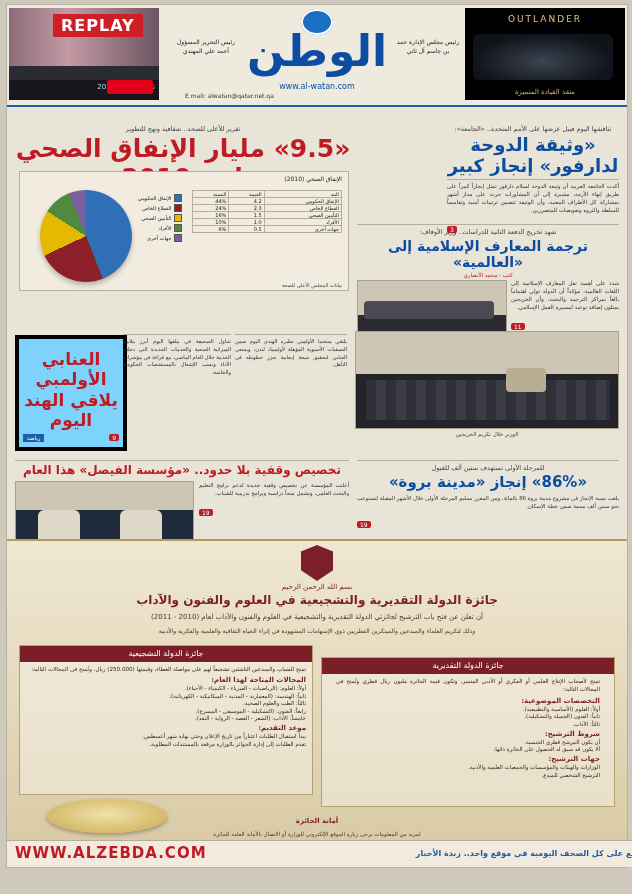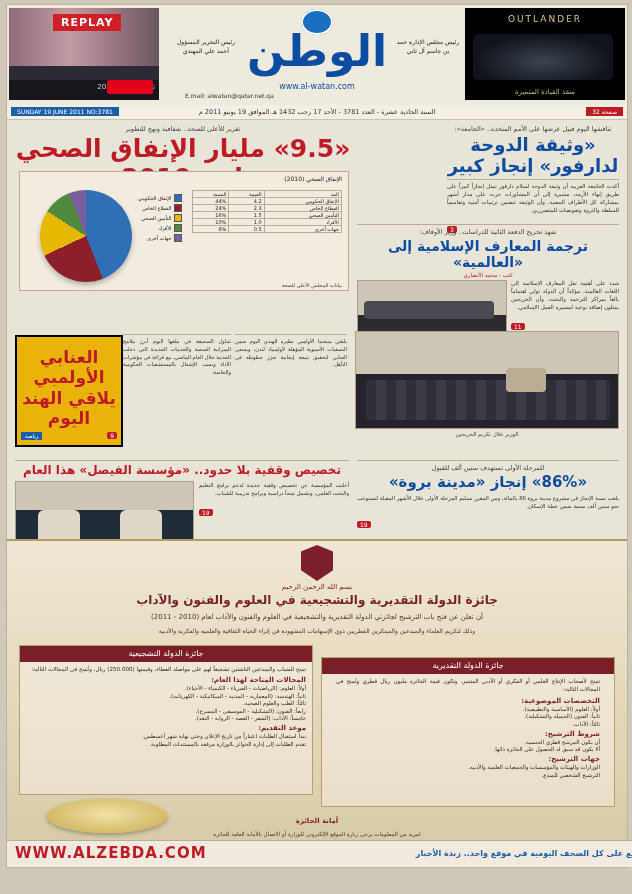--- a/index.html
+++ b/index.html
@@ -4,21 +4,21 @@
 <style>
   html,body{margin:0;padding:0;background:#6b6b6b;}
   body{font-family:"DejaVu Sans","Liberation Sans",sans-serif;}
   .page{position:relative;width:632px;height:894px;background:#cfc9bc;overflow:hidden;}
   .paper{position:absolute;left:6px;top:4px;width:620px;height:862px;background:#e9e4d8;border:1px solid #b9b2a2;}
 
   
   .masthead{position:absolute;left:0;top:0;width:620px;height:100px;background:#efeade;border-bottom:2px solid #1b5fa8;}
   .ad-left{position:absolute;left:2px;top:3px;width:150px;height:92px;background:#2b2b33;overflow:hidden;}
   .ad-left .strip{position:absolute;left:0;top:0;width:150px;height:58px;background:linear-gradient(90deg,#8e6b7a,#c49aa4 40%,#6b5560);}
-  .ad-left .rep{position:absolute;left:44px;top:6px;background:#cf1f26;color:#fff;font-size:11px;font-weight:bold;padding:2px 8px;letter-spacing:1px;}
+  .ad-left .rep{position:absolute;left:44px;top:6px;background:#cf1f26;color:#fff;font-size:16px;font-weight:bold;padding:2px 8px;letter-spacing:1px;}
   .ad-left .blk{position:absolute;left:0;bottom:0;width:150px;height:20px;background:#16161c;color:#cfd3da;font-size:7px;padding:3px 4px;box-sizing:border-box;}
   .ad-left .vod{position:absolute;right:6px;bottom:6px;width:46px;height:14px;background:#e2001a;border-radius:2px;}
   .ad-right{position:absolute;right:2px;top:3px;width:160px;height:92px;background:#000000;overflow:hidden;color:#cbb27a;}
   .ad-right .car{position:absolute;left:8px;top:26px;width:140px;height:46px;background:radial-gradient(ellipse at 50% 60%,#3b4450,#10131a 70%);border-radius:6px;}
   .ad-right .ttl{position:absolute;left:0;top:6px;width:160px;text-align:center;font-size:9px;color:#d9c489;letter-spacing:2px;}
   .ad-right .sub{position:absolute;left:0;bottom:4px;width:160px;text-align:center;font-size:7px;color:#cbb27a;}
   .logo{position:absolute;left:160px;top:2px;width:300px;height:94px;text-align:center;}
   .logo .globe{position:absolute;left:50%;top:2px;margin-left:-16px;width:32px;height:26px;border-radius:50%;background:#1b6fc1;box-shadow:inset 0 0 0 2px #fff;}
   .logo .arname{position:absolute;left:0;top:18px;width:300px;font-size:44px;color:#0c4da2;font-weight:bold;letter-spacing:-2px;font-family:"DejaVu Sans",sans-serif;}
   .logo .site{position:absolute;left:0;bottom:10px;width:300px;font-size:8px;color:#0c4da2;}
@@ -45,21 +45,21 @@
   
   .chartbox{position:absolute;background:#f1ecdf;border:1px solid #b6ae9c;}
   .pie{position:absolute;border-radius:50%;}
   .legend{position:absolute;font-size:5px;color:#222;}
   .legend div{display:flex;align-items:center;gap:3px;margin-bottom:2px;}
   .sw{width:6px;height:6px;display:inline-block;border:1px solid #555;}
   .table-mini{position:absolute;font-size:5px;color:#222;border-collapse:collapse;}
   .table-mini td{border:1px solid #b6ae9c;padding:0 2px;}
 
   
-  .promo{position:absolute;border:2px solid #000000;background:#eab308;}
+  .promo{position:absolute;border:4px solid #000000;background:#7dd3fc;}
   .promo .t{color:#bf1b24;font-weight:bold;text-align:center;}
 
   
   .bigad{position:absolute;left:0;bottom:26px;width:620px;height:300px;background:
      linear-gradient(180deg,#efe7d2,#e3d7b9 60%,#d9cba6);border-top:2px solid #b09a5e;}
   .bigad .crest{position:absolute;left:50%;top:4px;margin-left:-16px;width:32px;height:36px;background:#7b1f2b;clip-path:polygon(50% 0,100% 18%,100% 70%,50% 100%,0 70%,0 18%);}
   .bigad .hd{position:absolute;left:0;top:42px;width:620px;text-align:center;color:#7a1f27;font-weight:bold;}
   .bigad .sub{position:absolute;left:0;top:62px;width:620px;text-align:center;font-size:7px;color:#4a3b24;}
   .panel{position:absolute;background:rgba(255,255,255,.35);border:1px solid #b5a273;}
   .panel .ph{position:absolute;left:0;top:0;width:100%;height:16px;background:#7a1f27;color:#fff;font-size:8px;font-weight:normal;text-align:center;line-height:16px;}
@@ -96,25 +96,20 @@
       <div class="mail">E.mail: alwatan@qatar.net.qa</div>
     </div>
 
     <div class="ad-right">
       <div class="ttl">OUTLANDER</div>
       <div class="car"></div>
       <div class="sub">منقذ القيادة المتميزة</div>
     </div>
   </div>
 
-  <div class="datebar">
-    <div class="r">صفحة 32</div>
-    <div class="c">السنة الحادية عشرة - العدد 3781 - الأحد 17 رجب 1432 هـ الموافق 19 يونيو 2011 م</div>
-    <div class="l">SUNDAY 19 JUNE 2011 NO:3781</div>
-  </div>
 
   <div class="col" style="left:8px;top:120px;width:336px;height:200px;">
     <div class="kicker">تقرير للأعلى للصحة.. شفافية ونهج للتطوير</div>
     <div class="hl red" style="font-size:25px;margin-top:2px;">«9.5» مليار الإنفاق الصحي عام «2010»</div>
 
     <div class="chartbox" style="left:4px;top:46px;width:328px;height:118px;">
       <div style="position:absolute;right:6px;top:3px;font-size:6px;color:#222;">الإنفاق الصحي (2010)</div>
 
       <div class="pie" style="left:20px;top:18px;width:92px;height:92px;
            background:conic-gradient(#2f6fb5 0 44%, #8c1f28 44% 68%, #e6b800 68% 84%, #4f8a3f 84% 94%, #7a5fa0 94% 100%);

